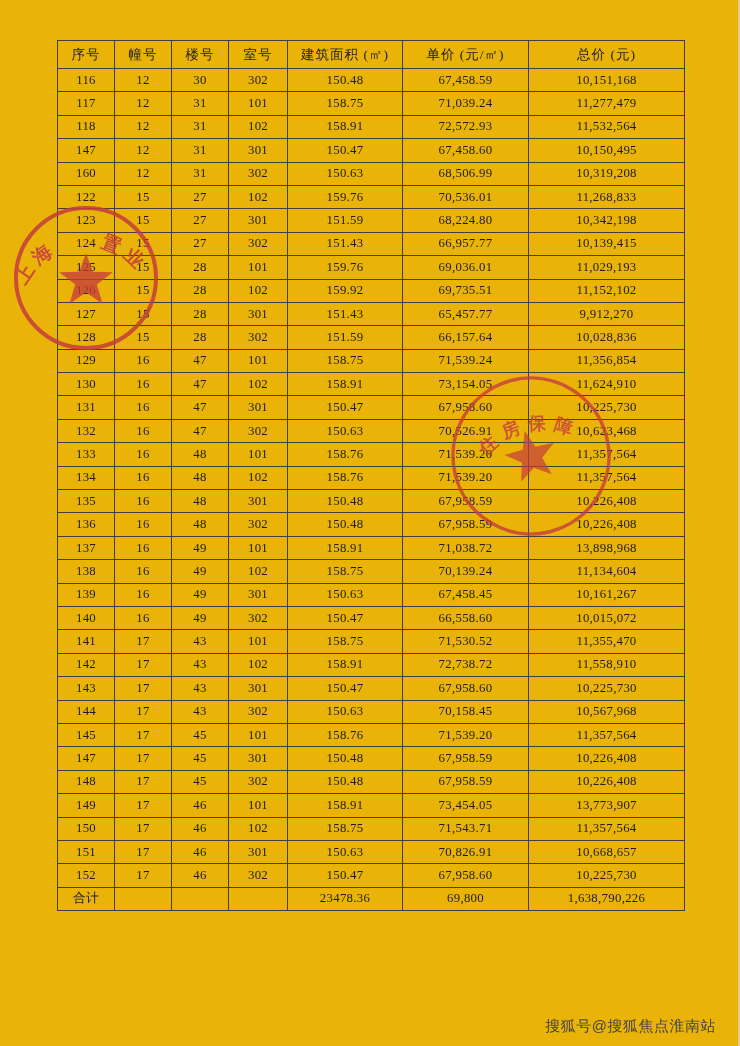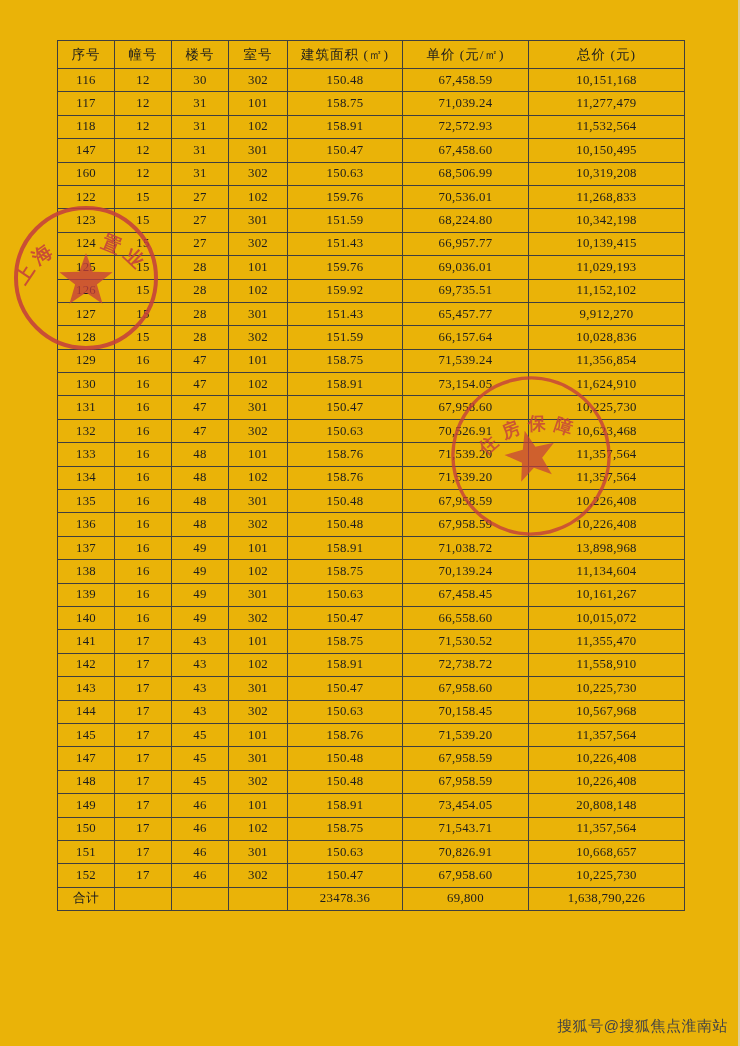--- a/index.html
+++ b/index.html
@@ -19,21 +19,21 @@
     color:#1d1d1d;font-weight:normal;
     white-space:nowrap;overflow:hidden;
     padding:0 2px;
   }
   .price-table th{height:27px;font-size:13.5px;letter-spacing:1px;}
   .price-table td{height:22.4px;font-size:12.8px;letter-spacing:.3px;}
   .stamp{position:absolute;pointer-events:none;z-index:5;}
   .stamp-left{left:0px;top:196px;opacity:.85;}
   .stamp-right{left:443px;top:368px;opacity:.78;transform:rotate(-14deg);}
   .watermark{
-    position:absolute;right:12px;bottom:10px;
+    position:absolute;right:24px;bottom:10px;
     font-size:15px;color:#454545;letter-spacing:.5px;
     font-family:"Liberation Sans","DejaVu Sans",sans-serif;
   }
 </style>
 </head>
 <body>
 
 <div class="page">
 
   <table class="price-table">
@@ -337,21 +337,21 @@
           <td>67,958.59</td>
           <td>10,226,408</td>
         </tr>
         <tr>
           <td>149</td>
           <td>17</td>
           <td>46</td>
           <td>101</td>
           <td>158.91</td>
           <td>73,454.05</td>
-          <td>20,808,148</td>
+          <td>13,773,907</td>
         </tr>
         <tr>
           <td>150</td>
           <td>17</td>
           <td>46</td>
           <td>102</td>
           <td>158.75</td>
           <td>71,543.71</td>
           <td>11,357,564</td>
         </tr>

